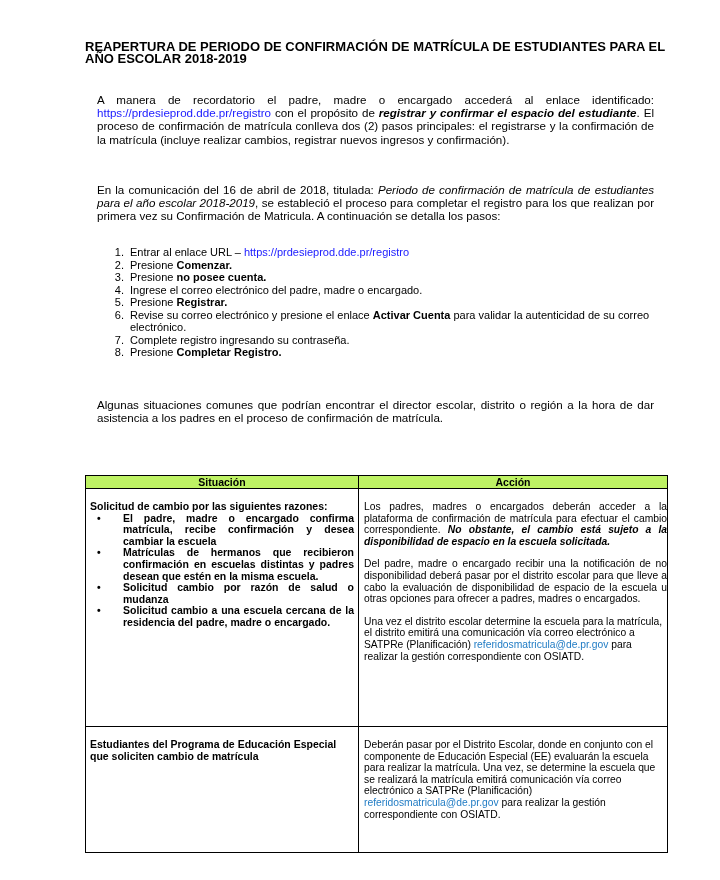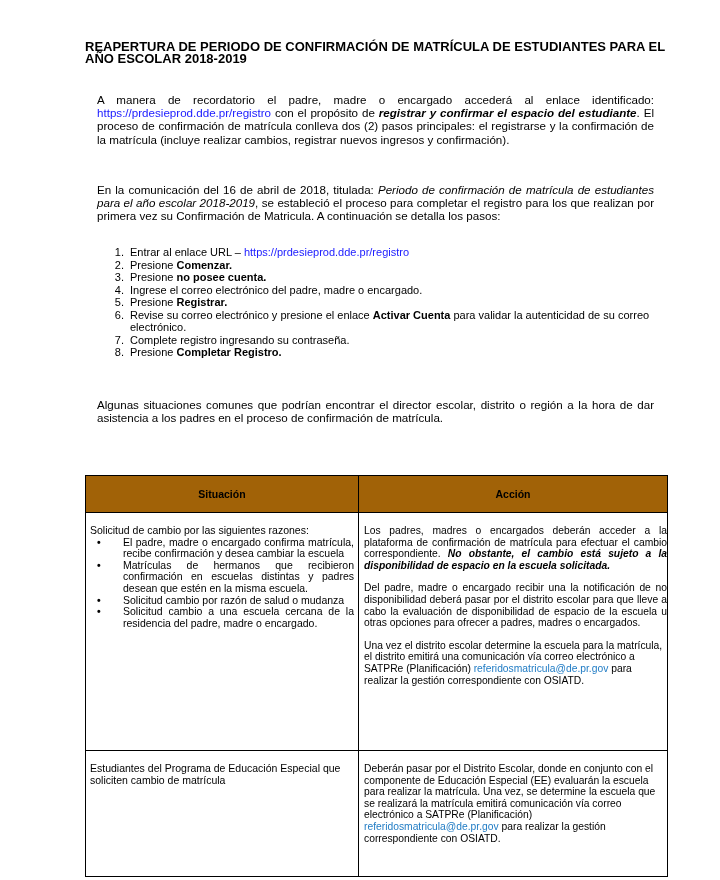--- a/index.html
+++ b/index.html
@@ -16,24 +16,24 @@
   .b { font-weight: bold; }
   .i { font-style: italic; }
   ol.steps { margin: 0; padding-left: 42px; font-size: 11px; line-height: 12.5px; }
   ol.steps li { padding-left: 3px; }
   table.grid {
     position: absolute; left: 85px; top: 475px; width: 582px;
     border-collapse: collapse; table-layout: fixed;
   }
   table.grid th, table.grid td { border: 1.3px solid #000; vertical-align: top; }
   table.grid th {
-    background: #a16207; font-size: 10.5px; font-weight: bold; height: 12px;
-    line-height: 12px; padding: 12px; text-align: center; margin-left: 8px;
+    background: #bef264; font-size: 10.5px; font-weight: bold; height: 12px;
+    line-height: 12px; padding: 0; text-align: center; margin-left: 8px;
   }
-  td.sit { padding: 12px 4px 0 4px; font-size: 10.5px; font-weight: normal; line-height: 11.6px; }
+  td.sit { padding: 12px 4px 0 4px; font-size: 10.5px; font-weight: bold; line-height: 11.6px; }
   td.act { padding: 12px 0 0 5px; font-size: 10.3px; line-height: 11.6px; }
   td.sit ul { margin: 0; padding-left: 31px; list-style: none; }
   td.sit ul li { position: relative; text-align: justify; padding-left: 2px; }
   td.sit ul li::before { content: "•"; position: absolute; left: -24px; font-weight: bold; }
   .jus { text-align: justify; }
   .para-gap { height: 11px; }
 </style>
 </head>
 <body>
 

